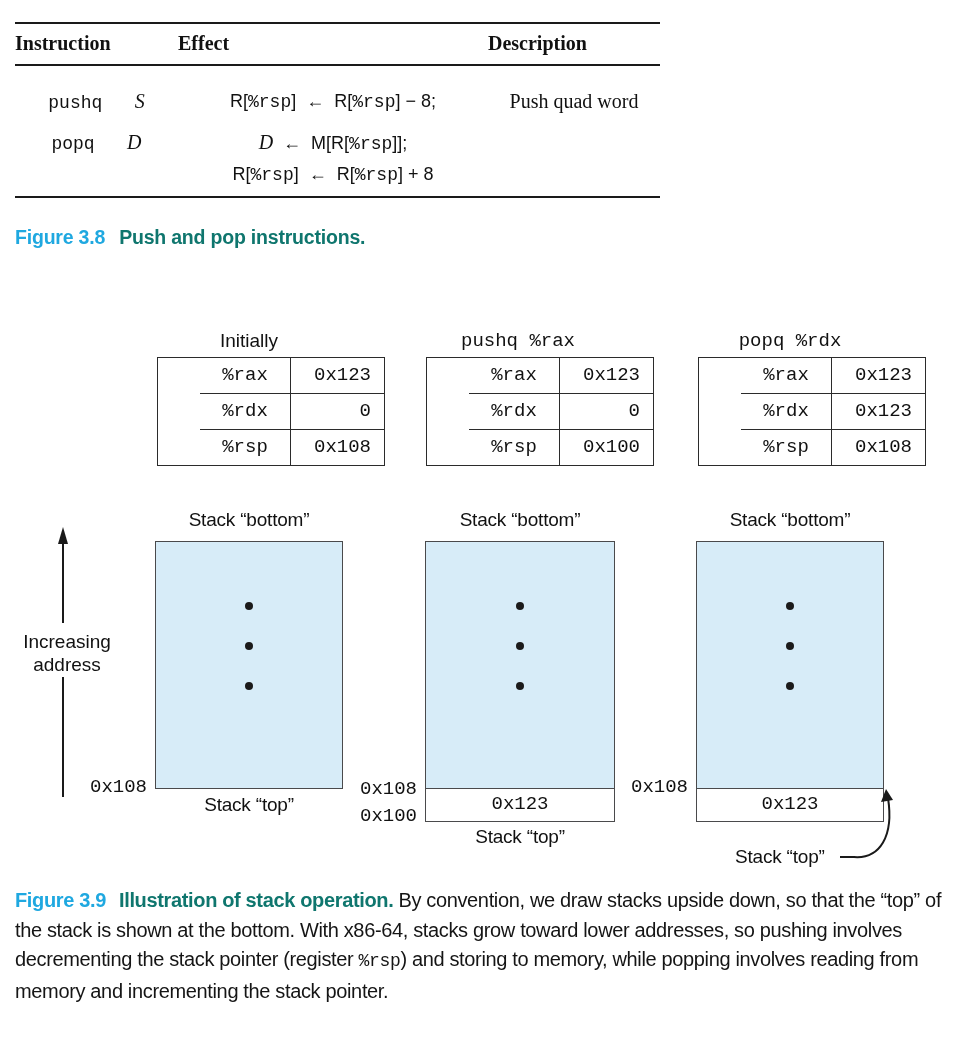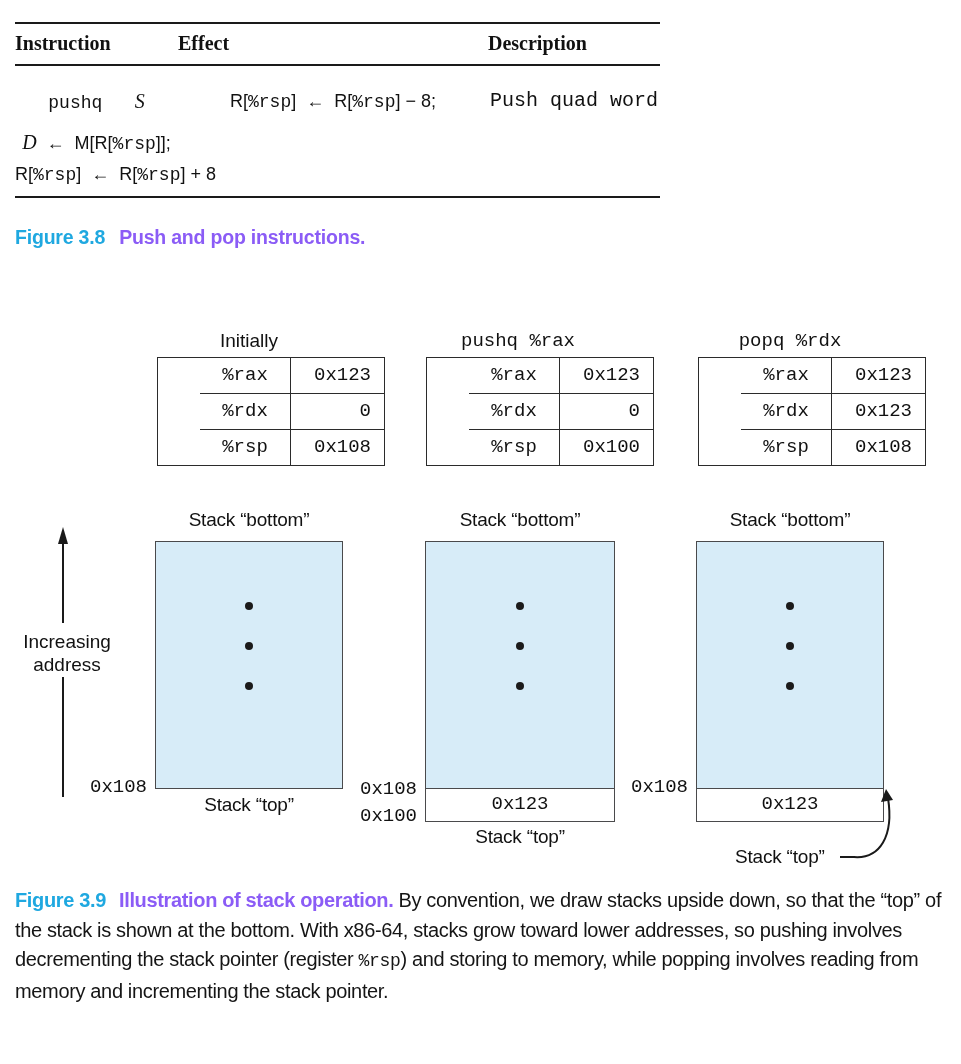--- a/index.html
+++ b/index.html
@@ -15,27 +15,27 @@
   .t38-head{padding:8px 0 9px 0;border-bottom:2px solid #1a1a1a;
             font-family:"Liberation Serif","DejaVu Serif",serif;font-size:20px;font-weight:bold;}
   .t38-body{padding:20px 0 6px 0;text-align:center;}
   .t38-row{margin-bottom:9px;}
   .t38-row:last-child{margin-bottom:0;}
   .instr{font-family:"Liberation Mono","DejaVu Sans Mono",monospace;font-size:18px;
          line-height:30px;white-space:pre;}
   .instr i,.eline i{font-family:"Liberation Serif","DejaVu Serif",serif;font-size:20px;font-style:italic;}
   .eline{font-size:18px;line-height:30px;white-space:pre;}
   .eline .code{font-size:18px;}
-  .desc{font-family:Liberation Mono, monospace;font-size:20px;line-height:30px;}
+  .desc{font-family:Liberation Serif, serif;font-size:20px;line-height:30px;}
 
   
   .figlabel{color:var(--figure-label,#1fa8e0);font-weight:bold;}
   .cap38{position:absolute;left:15px;top:226px;font-size:19.5px;letter-spacing:-0.2px;}
   .cap38 .figlabel{margin-right:14px;}
-  .capbold{font-weight:bold;color:#8b5cf6;}
+  .capbold{font-weight:bold;color:#0f766e;}
   .cap39{position:absolute;left:15px;top:886px;width:934px;margin:0;
          font-size:20px;line-height:29.5px;letter-spacing:-0.35px;color:#151515;}
   .cap39 .figlabel{margin-right:13px;}
   .cap39 .capbold{margin-right:5px;}
   .cap39 .code{font-size:18px;}
 
   
   .regtitle{position:absolute;top:330px;width:184px;text-align:center;font-size:19px;height:24px;}
   .regtitle.mono{font-size:19px;}
   .regtable{position:absolute;top:357px;width:184px;border:1.5px solid #2b2b2b;background:#fff;padding-left:42px;}
@@ -71,20 +71,21 @@
     </div>
     <div class="t38-body">
       <div class="t38-grid t38-row">
         <div class="instr"><span class="code">pushq</span>   <i>S</i></div>
         <div>
           <div class="eline">R[<span class="code">%rsp</span>]  ←  R[<span class="code">%rsp</span>] − 8;</div>
         </div>
         <div class="desc">Push quad word</div>
       </div>
       <div class="t38-grid t38-row">
+        <div class="instr"><span class="code">popq</span>   <i>D</i></div>
         <div>
           <div class="eline"><i>D</i>  ←  M[R[<span class="code">%rsp</span>]];</div>
           <div class="eline">R[<span class="code">%rsp</span>]  ←  R[<span class="code">%rsp</span>] + 8</div>
         </div>
       </div>
     </div>
   </div>
 
   <div class="cap38">
     <span class="figlabel">Figure 3.8</span><span class="capbold">Push and pop instructions.</span>

